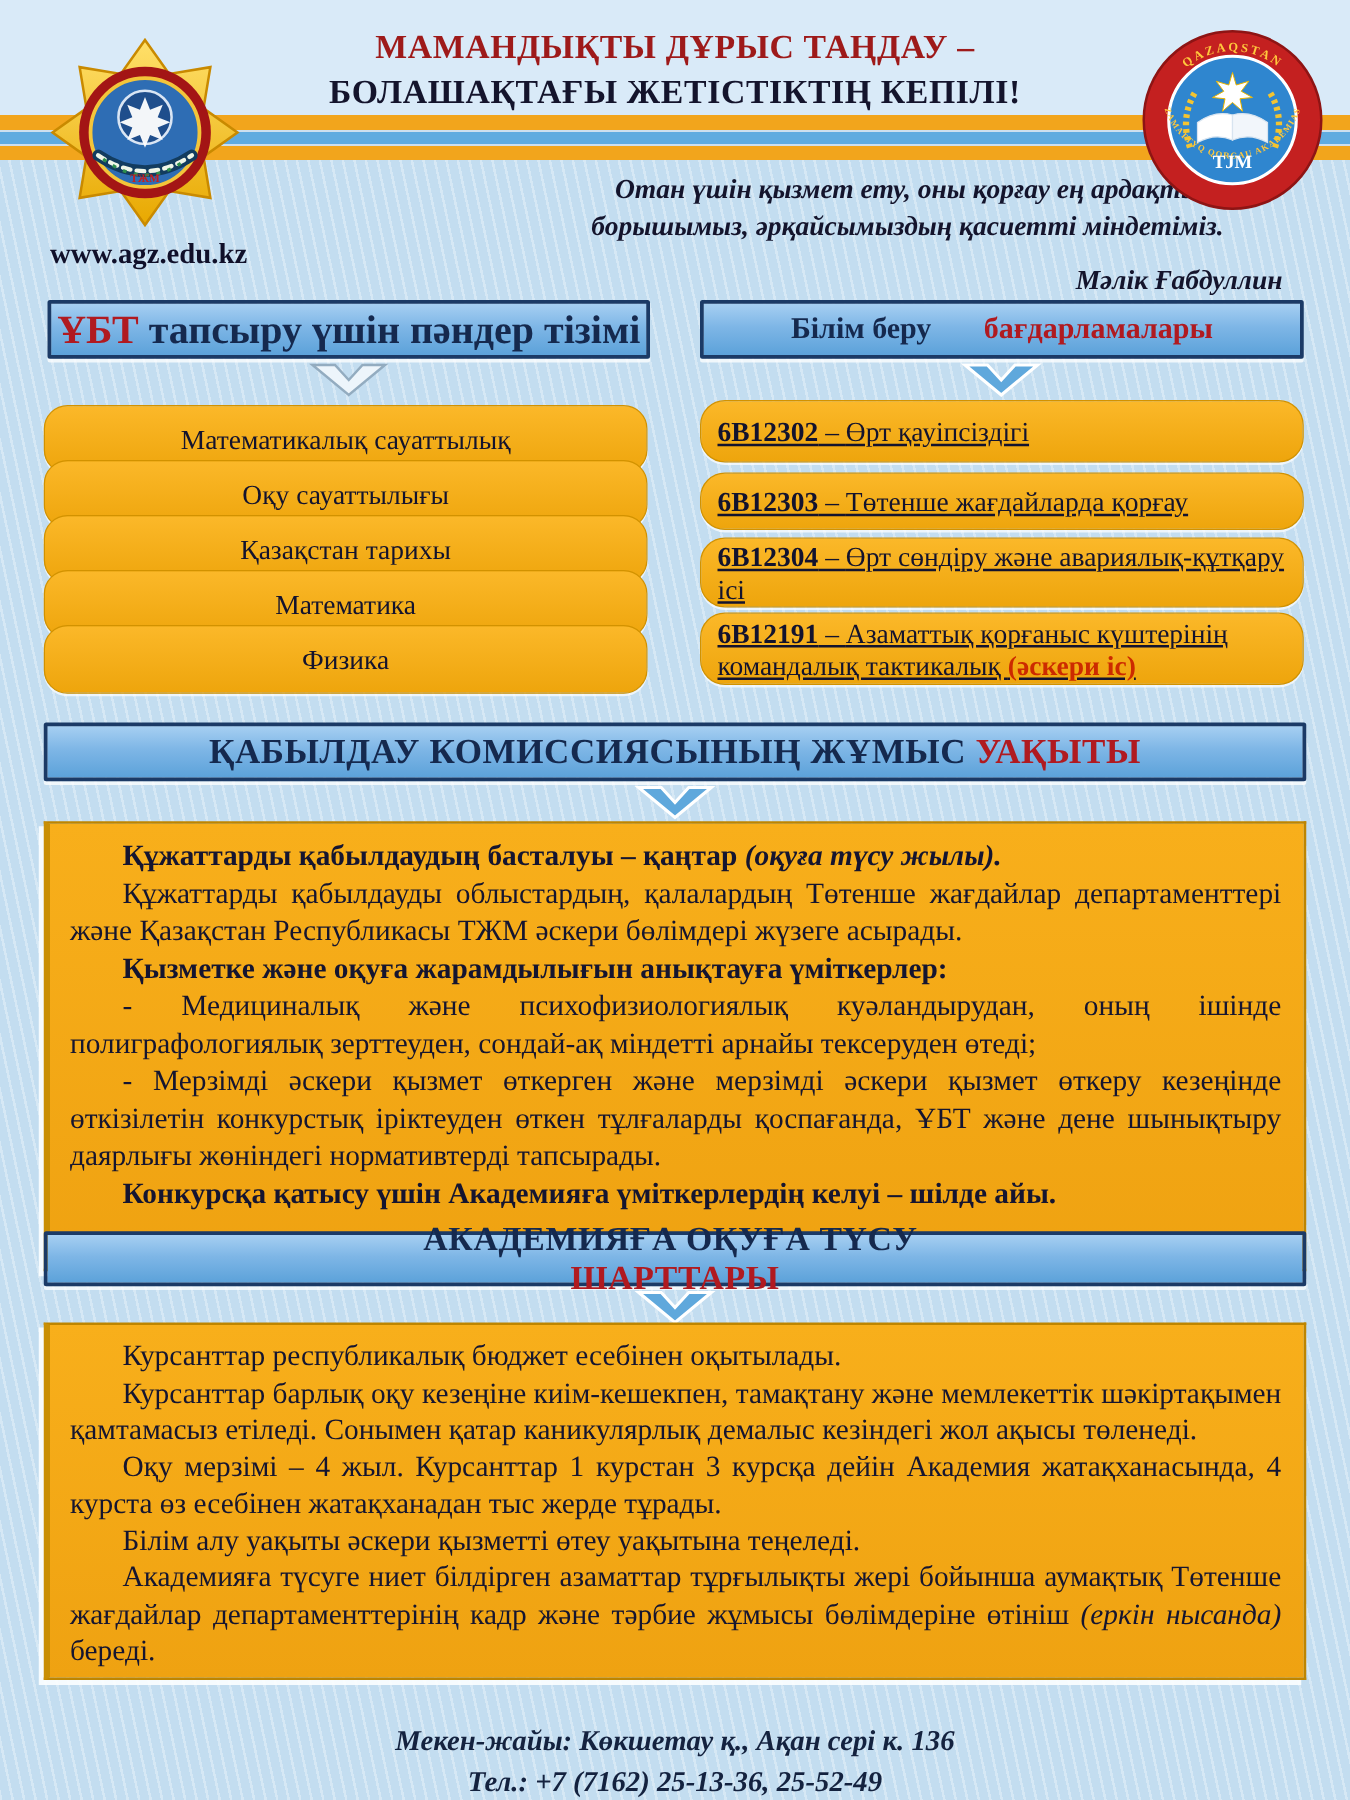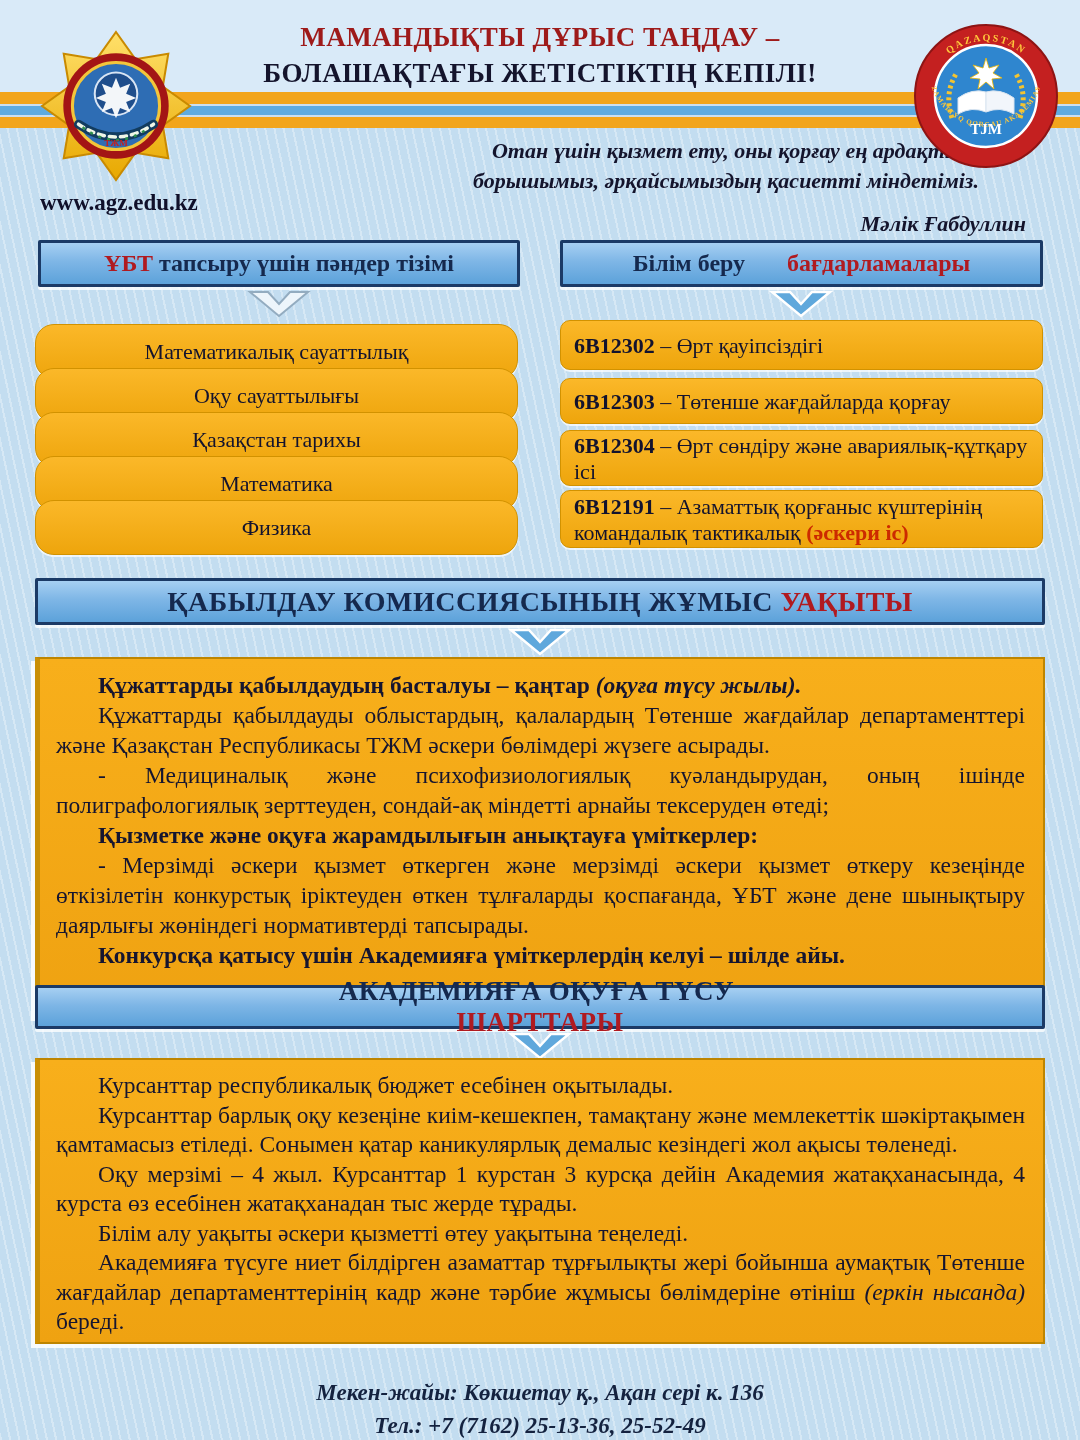--- a/index.html
+++ b/index.html
@@ -25,45 +25,45 @@
   .website{position:absolute;left:40px;top:190px;z-index:3;font-weight:bold;font-size:23px;color:#10102A;}
   .blue-box{
     position:absolute;box-sizing:border-box;z-index:2;
     border:3px solid #1B3A66;border-radius:2px;
     background:linear-gradient(180deg,#A6CFF2 0%,#7EB6E6 45%,#5CA2DA 100%);
     display:flex;align-items:center;justify-content:center;
     font-weight:bold;color:#15294E;
     box-shadow:0 3px 0 rgba(255,255,255,.75);
     white-space:pre-wrap;
   }
-  #subjects-header{left:38px;top:240px;width:482px;height:47px;font-size:24px;}
+  #subjects-header{left:38px;top:240px;width:482px;height:47px;font-size:32px;}
   #programs-header{left:560px;top:240px;width:483px;height:47px;font-size:24px;gap:36px;}
   #committee-header{left:35px;top:578px;width:1010px;height:47px;font-size:28px;letter-spacing:.5px;}
   #conditions-header{left:35px;top:985px;width:1010px;height:44px;font-size:27px;letter-spacing:.5px;flex-direction:column;}
   .hl-red{color:#B01A20;}
   .arrow{position:absolute;z-index:2;width:66px;height:30px;}
   #arrow-subjects{left:246px;top:289px;}
   #arrow-programs{left:768px;top:289px;}
   #arrow-committee{left:507px;top:627px;}
   #arrow-conditions{left:507px;top:1031px;}
   .subject-item{
     position:absolute;left:35px;width:483px;height:55px;z-index:2;
     border-radius:19px;border:1px solid #D29200;box-sizing:border-box;
     background:linear-gradient(180deg,#FBB829,#EEA50C);
     display:flex;align-items:center;justify-content:center;
     font-size:22px;color:#13132E;
     box-shadow:0 2px 0 rgba(255,255,255,.7);
   }
   .program-item{
     position:absolute;left:560px;width:483px;z-index:2;
-    border-radius:10px;border:1px solid #D29200;box-sizing:border-box;
+    border-radius:20px;border:1px solid #D29200;box-sizing:border-box;
     background:linear-gradient(180deg,#FBB829,#EEA50C);
     padding:6px 12px 4px 13px;font-size:22px;line-height:1.18;color:#13132E;
     box-shadow:0 2px 0 rgba(255,255,255,.7);
-    display:flex;flex-direction:column;justify-content:center;
+    display:flex;flex-direction:column;justify-content:center;text-decoration:underline;
   }
   .program-item .line{display:block;}
   .program-item .code{font-weight:bold;}
   .program-item .red{color:#CC2A00;font-weight:bold;}
   .bigbox{
     position:absolute;left:35px;width:1010px;box-sizing:border-box;z-index:2;
     background:linear-gradient(180deg,#F8AF1B,#EFA211);
     border:2px solid #BE8500;border-left:5px solid #C98F05;
     box-shadow:-4px 4px 0 rgba(252,254,255,.9);
     padding:11px 18px 10px 16px;
@@ -171,22 +171,22 @@
   </div>
   <div class="program-item" style="top:490px;height:58px">
     <span class="line"><span class="code">6B12191</span><span> – </span><span>Азаматтық қорғаныс күштерінің командалық тактикалық </span><span class="red">(әскери іс)</span></span>
   </div>
 
   <div class="blue-box" id="committee-header"><span>ҚАБЫЛДАУ КОМИССИЯСЫНЫҢ ЖҰМЫС </span><span class="hl-red">УАҚЫТЫ</span></div>
 
   <div class="bigbox" id="committee-box">
     <p><b>Құжаттарды қабылдаудың басталуы – қаңтар </b><b><i>(оқуға түсу жылы).</i></b></p>
     <p>Құжаттарды қабылдауды облыстардың, қалалардың Төтенше жағдайлар департаменттері және Қазақстан Республикасы ТЖМ әскери бөлімдері жүзеге асырады.</p>
+    <p><b>Қызметке және оқуға жарамдылығын анықтауға үміткерлер:</b></p>
     <p>- Медициналық және психофизиологиялық куәландырудан, оның ішінде полиграфологиялық зерттеуден, сондай-ақ міндетті арнайы тексеруден өтеді;</p>
-    <p><b>Қызметке және оқуға жарамдылығын анықтауға үміткерлер:</b></p>
     <p>- Мерзімді әскери қызмет өткерген және мерзімді әскери қызмет өткеру кезеңінде өткізілетін конкурстық іріктеуден өткен тұлғаларды қоспағанда, ҰБТ және дене шынықтыру даярлығы жөніндегі нормативтерді тапсырады.</p>
     <p><b>Конкурсқа қатысу үшін Академияға үміткерлердің келуі – шілде айы.</b></p>
   </div>
 
   <div class="blue-box" id="conditions-header"><span>АКАДЕМИЯҒА ОҚУҒА ТҮСУ </span><span class="hl-red">ШАРТТАРЫ</span></div>
 
   <div class="bigbox" id="conditions-box">
     <p>Курсанттар республикалық бюджет есебінен оқытылады.</p>
     <p>Курсанттар барлық оқу кезеңіне киім-кешекпен, тамақтану және мемлекеттік шәкіртақымен қамтамасыз етіледі. Сонымен қатар каникулярлық демалыс кезіндегі жол ақысы төленеді.</p>
     <p>Оқу мерзімі – 4 жыл. Курсанттар 1 курстан 3 курсқа дейін Академия жатақханасында, 4 курста өз есебінен жатақханадан тыс жерде тұрады.</p>

